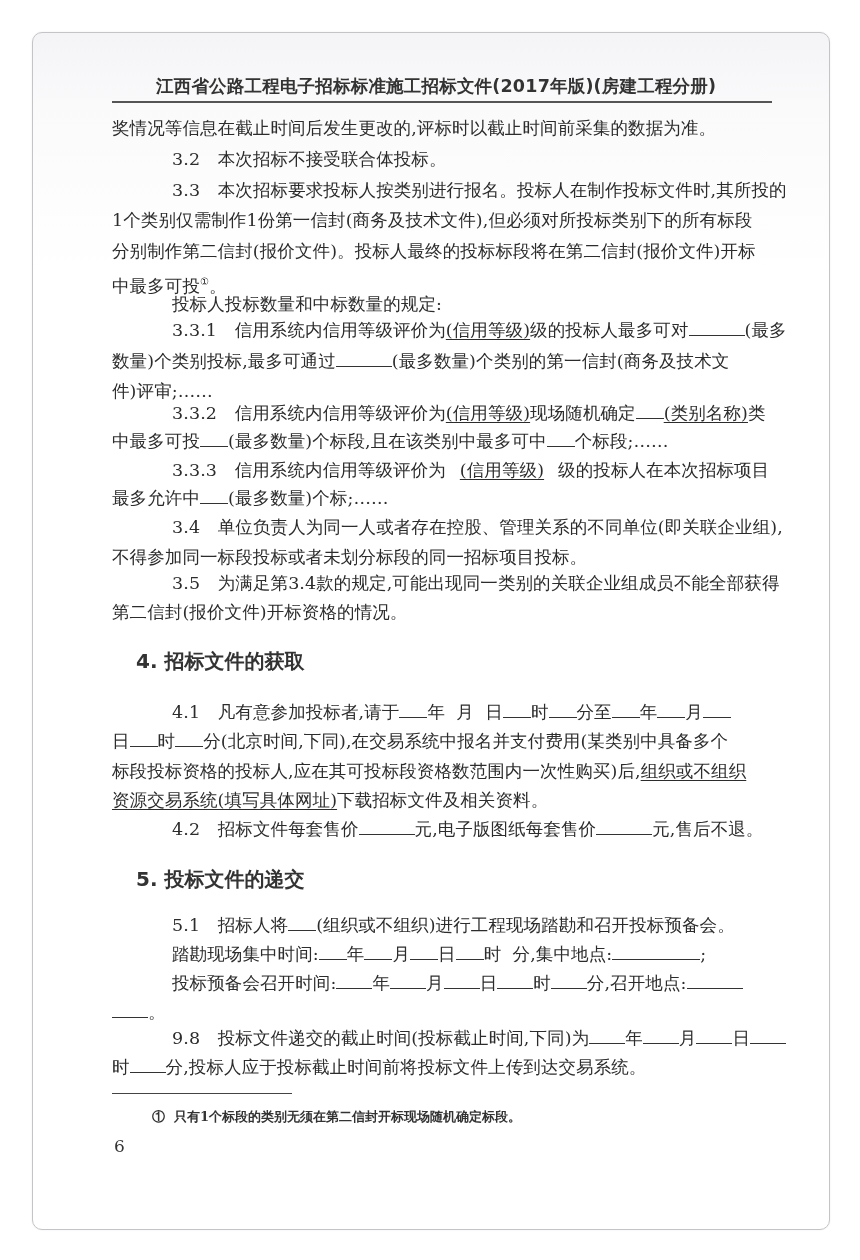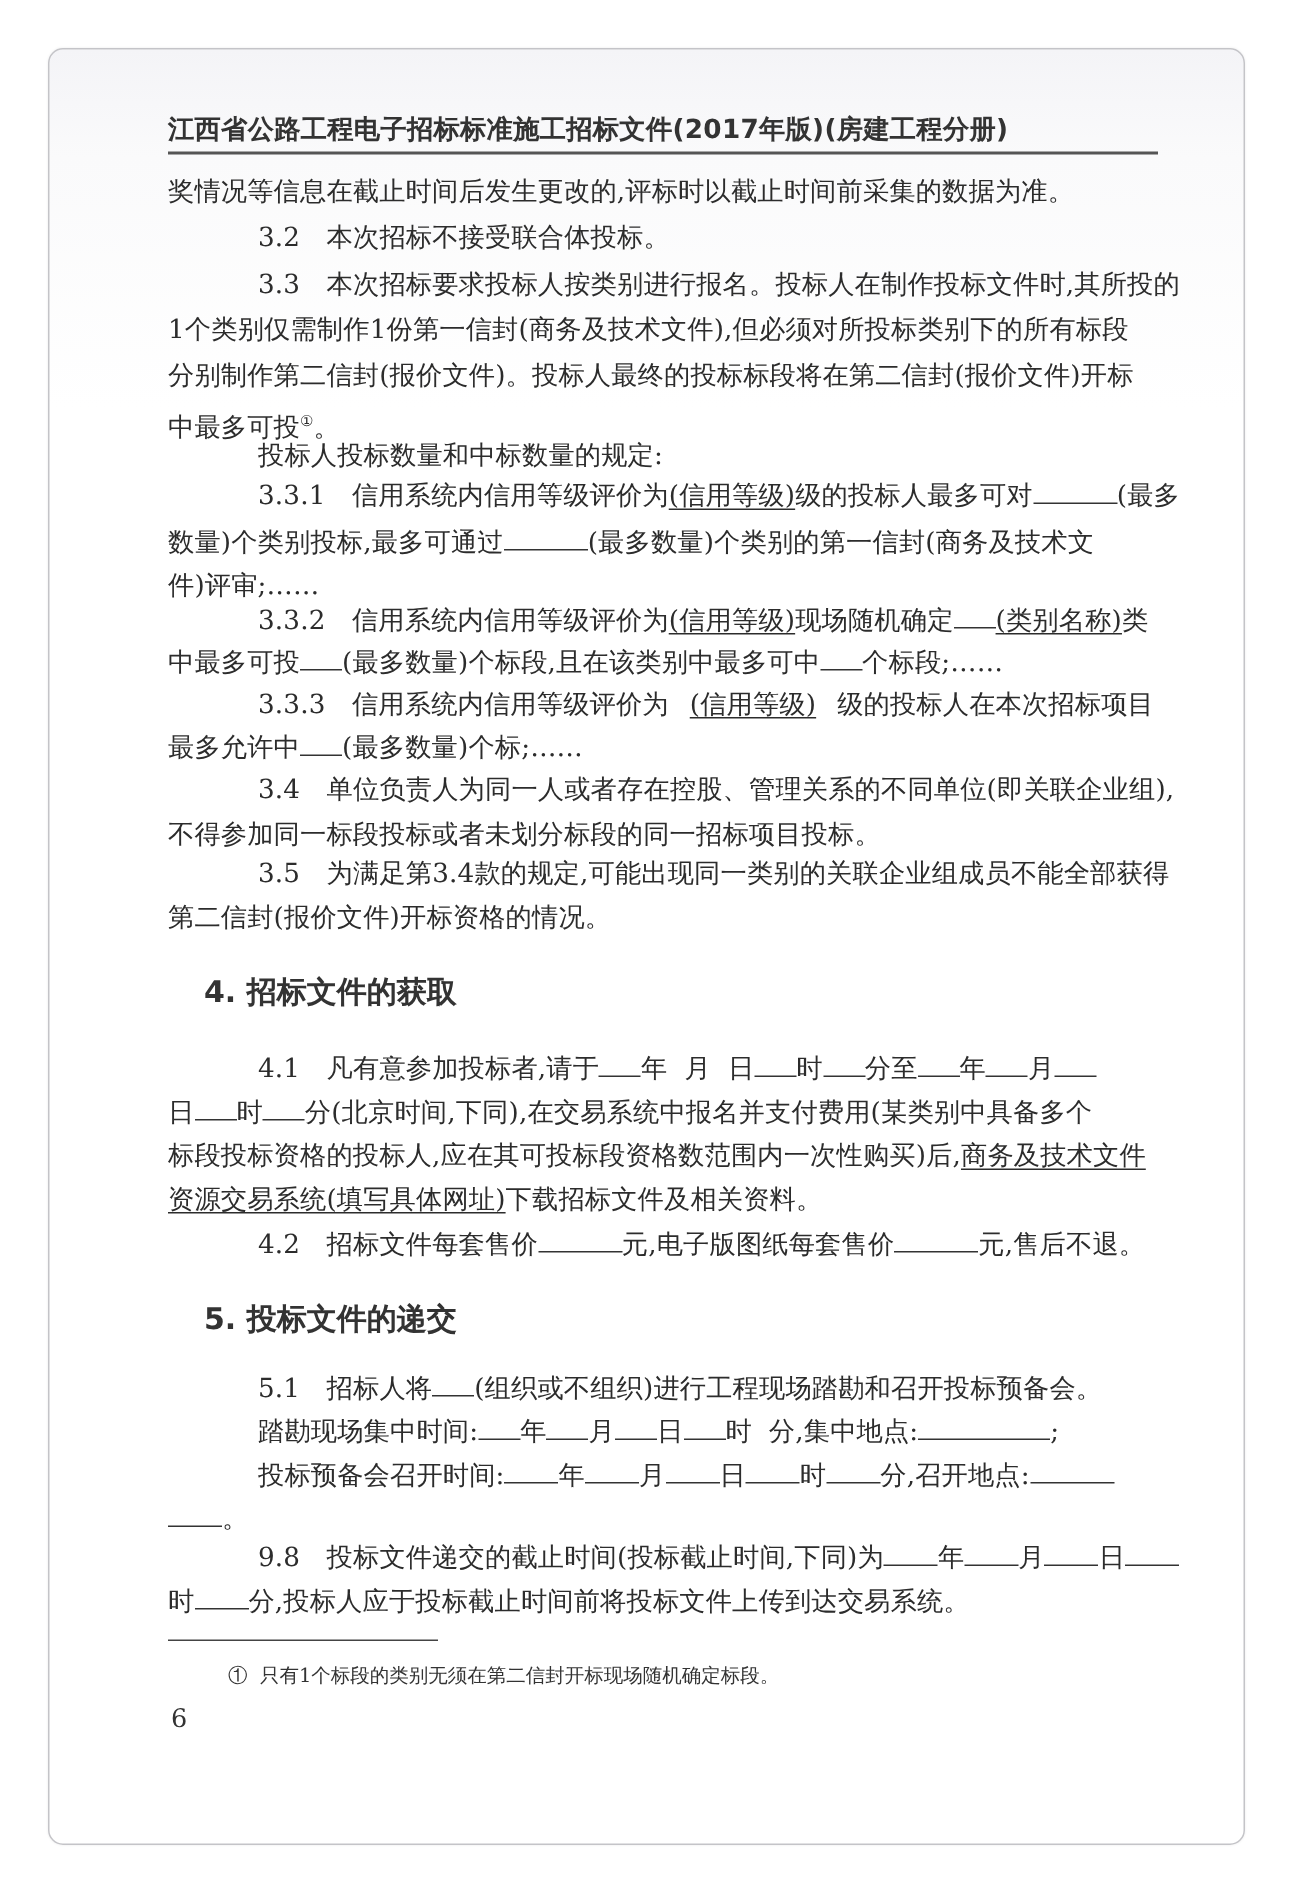--- a/index.html
+++ b/index.html
@@ -6,38 +6,38 @@
   body {
     width: 860px; height: 1260px; background: #ffffff; position: relative; overflow: hidden;
     font-family: "DejaVu Serif", "Liberation Serif", serif; color: #2a2a2a;
   }
   .page {
     position: absolute; left: 32px; top: 32px; width: 796px; height: 1196px;
     border: 1.5px solid #c4c4c8; border-radius: 10px;
     background: linear-gradient(180deg, #f4f4f7 0%, #fafafb 6%, #ffffff 20%, #ffffff 100%);
     box-shadow: 0 0 2px rgba(0,0,0,0.08);
   }
-  .abs { position: absolute; white-space: nowrap; }
+  .abs { position: absolute; white-space: nowrap; margin-left: 44px; }
   .header {
     left: 112px; top: 74px; font-family: "DejaVu Sans", "Liberation Sans", sans-serif;
     font-size: 17.5px; font-weight: bold; color: #333; letter-spacing: 0.2px;
   }
   .header-rule { position: absolute; left: 112px; top: 101px; width: 660px; height: 1.5px; background: #555; }
   .line { position: absolute; left: 112px; font-size: 17.5px; line-height: 22px; white-space: nowrap; color: #2c2c2c; letter-spacing: 0.1px; }
   .indent { left: 152px; margin-left: 20px; }
   .heading {
     position: absolute; left: 112px; font-family: "DejaVu Sans", "Liberation Sans", sans-serif;
     font-size: 20px; font-weight: bold; color: #333; margin-left: 24px;
   }
   .blank { display: inline-block; border-bottom: 1px solid #333; height: 16px; vertical-align: baseline; }
   .b3 { width: 28px; } .b4 { width: 36px; } .b6 { width: 56px; } .b8 { width: 88px; }
   .u { text-decoration: underline; text-underline-offset: 3px; }
   sup { font-size: 10px; }
   .fn-rule { position: absolute; left: 112px; top: 1093px; width: 180px; height: 1px; background: #444; }
-  .footnote { position: absolute; left: 152px; top: 1108px; font-size: 13px; color: #333; white-space: nowrap; }
+  .footnote { position: absolute; left: 152px; top: 1108px; font-size: 13px; color: #333; white-space: nowrap; font-weight: bold; }
   .page-num { position: absolute; left: 114px; top: 1136px; font-size: 17px; color: #333; }
 </style>
 </head>
 <body>
 
 <div class="page"></div>
 
 <div class="abs header">江西省公路工程电子招标标准施工招标文件(2017年版)(房建工程分册)</div>
 <div class="header-rule"></div>
 
@@ -84,21 +84,21 @@
 
 <div class="heading" style="top:648px">4. 招标文件的获取</div>
 
 <div class="line indent" style="top:701px">
   <span>4.1　凡有意参加投标者,请于</span><span class="blank b3"></span><span>年</span>&nbsp;&nbsp;<span>月</span>&nbsp;&nbsp;<span>日</span><span class="blank b3"></span><span>时</span><span class="blank b3"></span><span>分至</span><span class="blank b3"></span><span>年</span><span class="blank b3"></span><span>月</span><span class="blank b3"></span>
 </div>
 <div class="line" style="top:730px">
   <span>日</span><span class="blank b3"></span><span>时</span><span class="blank b3"></span><span>分(北京时间,下同),在交易系统中报名并支付费用(某类别中具备多个</span>
 </div>
 <div class="line" style="top:760px">
-  <span>标段投标资格的投标人,应在其可投标段资格数范围内一次性购买)后,</span><span class="u">商务及技术文件</span>
+  <span>标段投标资格的投标人,应在其可投标段资格数范围内一次性购买)后,</span><span class="u">组织或不组织</span>
 </div>
 <div class="line" style="top:789px">
   <span class="u">资源交易系统(填写具体网址)</span><span>下载招标文件及相关资料。</span>
 </div>
 
 <div class="line indent" style="top:818px">
   <span>4.2　招标文件每套售价</span><span class="blank b6"></span><span>元,电子版图纸每套售价</span><span class="blank b6"></span><span>元,售后不退。</span>
 </div>
 
 <div class="heading" style="top:866px">5. 投标文件的递交</div>

